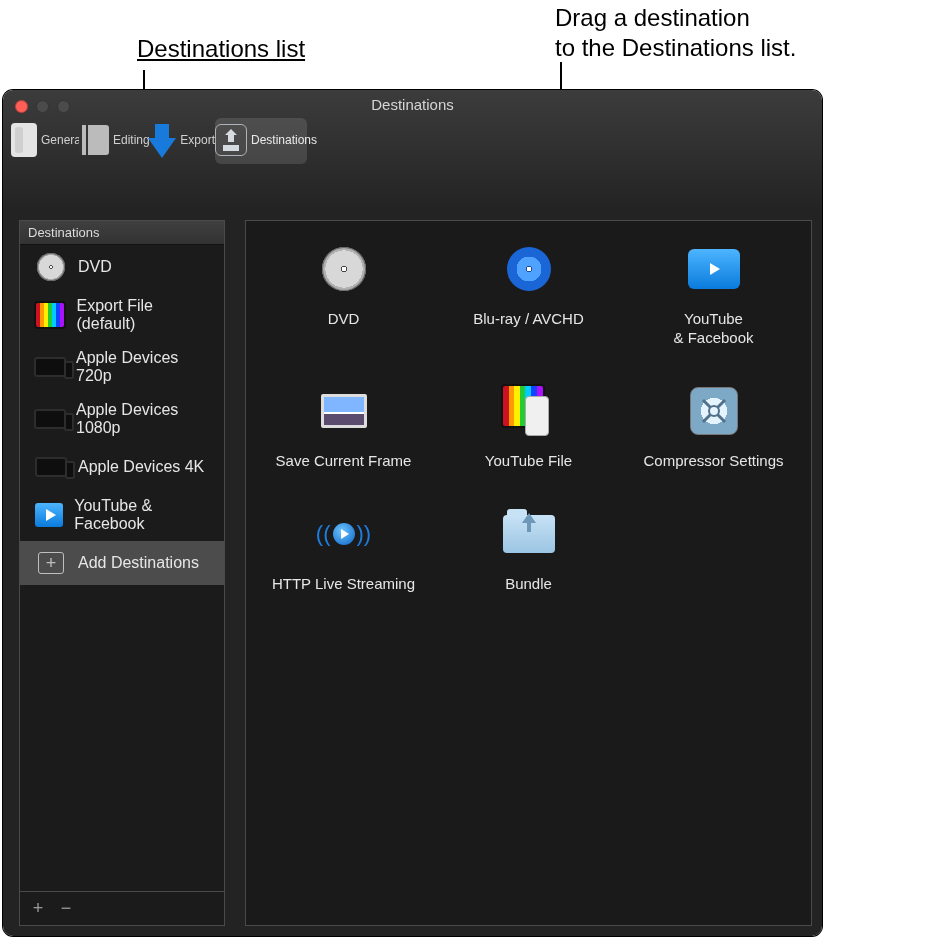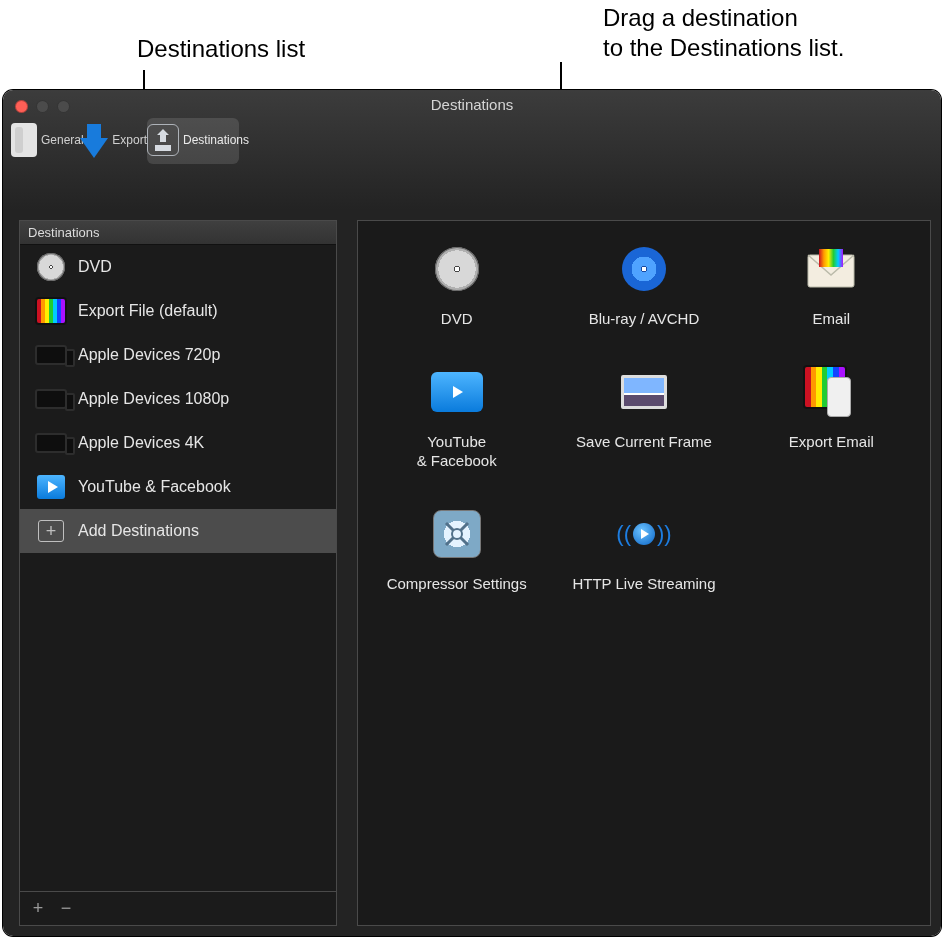--- a/index.html
+++ b/index.html
@@ -20,21 +20,21 @@
   }
   .callout-line {
     position: absolute;
     background: #000;
     width: 1.5px;
   }
   .window {
     position: absolute;
     left: 3px;
     top: 90px;
-    width: 938px;
+    width: 819px;
     height: 846px;
     border-radius: 10px;
     background: linear-gradient(#3c3c3c, #232323 120px, #232323);
     box-shadow: 0 0 0 1px #000;
     overflow: hidden;
   }
   .traffic-lights {
     position: absolute;
     top: 10px;
     left: 12px;
@@ -253,43 +253,49 @@
   .ic-dest svg{width:18px;height:22px;}
 
   
   .http-icon{display:flex;align-items:center;gap:2px;color:#1d7de0;font-size:22px;font-weight:300;}
   .http-icon .dot{width:22px;height:22px;border-radius:50%;background:radial-gradient(circle at 40% 35%,#6cc3ff,#0a63c4);display:flex;align-items:center;justify-content:center;}
   .http-icon .dot::before{content:"";border-left:8px solid #fff;border-top:5px solid transparent;border-bottom:5px solid transparent;margin-left:2px;}
 </style>
 </head>
 <body>
 
-<div class="callout" style="left:137px;top:34px;">Destinations list</div>
+<div class="callout" style="left:137px;top:34px;text-decoration:underline;">Destinations list</div>
 <div class="callout-line" style="left:143px;top:70px;height:148px;"></div>
 
-<div class="callout" style="left:555px;top:3px;white-space:pre-line;margin-left:48px;">Drag a destination
+<div class="callout" style="left:555px;top:3px;white-space:pre-line;">Drag a destination
 to the Destinations list.</div>
 <div class="callout-line" style="left:560px;top:62px;height:156px;"></div>
 
 <div class="window">
 
   <div class="traffic-lights">
     <div class="tl tl-red"></div>
     <div class="tl tl-yellow"></div>
     <div class="tl tl-green"></div>
   </div>
 
   <div class="title">Destinations</div>
 
   <div class="toolbar">
     <div class="toolbar-item">
       <div class="ti-icon">
           <div class="ic-general"></div>
         </div>
       <div class="ti-label">General</div>
+    </div>
+    <div class="toolbar-item">
+      <div class="ti-icon">
+          <div class="ic-editing"></div>
+        </div>
+      <div class="ti-label">Editing</div>
     </div>
     <div class="toolbar-item">
       <div class="ti-icon">
           <div style="position:relative;top:8px">
             <div class="ic-import"></div>
           </div>
         </div>
       <div class="ti-label">Export</div>
     </div>
     <div class="toolbar-item selected" style="width:92px">
@@ -376,40 +382,20 @@
           <div class="grid-label">DVD</div>
         </div>
 
         <div class="grid-item">
           <div class="grid-icon">
               <div class="disc-blue"></div>
             </div>
           <div class="grid-label">Blu-ray / AVCHD</div>
         </div>
 
-        <div class="grid-item">
-          <div class="grid-icon">
-            <svg class="envelope" viewBox="0 0 48 40">
-              <rect x="1" y="6" width="46" height="32" rx="2" fill="#f3ede0" stroke="#bba"></rect>
-              <polyline points="1,6 24,26 47,6" fill="none" stroke="#bba" stroke-width="1.5"></polyline>
-              <rect x="12" y="0" width="24" height="18" fill="url(#g1)"></rect>
-              <defs>
-                  <linearGradient id="g1" x1="0" x2="1">
-                    <stop offset="0" stop-color="#c12"></stop>
-                    <stop offset=".2" stop-color="#f90"></stop>
-                    <stop offset=".4" stop-color="#fe0"></stop>
-                    <stop offset=".6" stop-color="#2c3"></stop>
-                    <stop offset=".8" stop-color="#0cf"></stop>
-                    <stop offset="1" stop-color="#a1f"></stop>
-                  </linearGradient>
-                </defs>
-            </svg>
-          </div>
-          <div class="grid-label">Email</div>
-        </div>
 
         <div class="grid-item">
           <div class="grid-icon">
               <div class="play-tile" style="width:52px;height:40px;border-radius:6px"></div>
             </div>
           <div class="grid-label">YouTube
 &amp; Facebook</div>
         </div>
 
         <div class="grid-item">
@@ -420,21 +406,21 @@
         </div>
 
 
         <div class="grid-item">
           <div class="grid-icon">
             <div class="export-file">
               <div class="filmstrip" style="width:40px;height:40px;position:absolute;left:0;top:0;"></div>
               <div style="position:absolute;left:22px;top:10px;width:24px;height:40px;border-radius:4px;background:#f0f0f0;border:1px solid #aaa;"></div>
             </div>
           </div>
-          <div class="grid-label">Export Email</div>
+          <div class="grid-label">YouTube File</div>
         </div>
 
         <div class="grid-item">
           <div class="grid-icon">
             <div class="compressor">
               <svg width="30" height="30" viewBox="0 0 30 30">
                 <line x1="4" y1="4" x2="26" y2="26" stroke="#52718a" stroke-width="3"></line>
                 <line x1="26" y1="4" x2="4" y2="26" stroke="#52718a" stroke-width="3"></line>
                 <circle cx="15" cy="15" r="5" fill="#e5f3ff" stroke="#52718a" stroke-width="2"></circle>
               </svg>
@@ -447,20 +433,29 @@
           <div class="grid-icon">
             <div class="http-icon">
               <span>((</span>
                 <span class="dot"></span>
                 <span>))</span>
             </div>
           </div>
           <div class="grid-label">HTTP Live Streaming</div>
         </div>
 
+        <div class="grid-item">
+          <div class="grid-icon">
+            <div class="folder">
+              <div class="share-arrow"></div>
+              <div class="share-stem"></div>
+            </div>
+          </div>
+          <div class="grid-label">Bundle</div>
+        </div>
 
         <div></div>
         <div></div>
 
       </div>
     </div>
 
   </div>
 </div>
 

